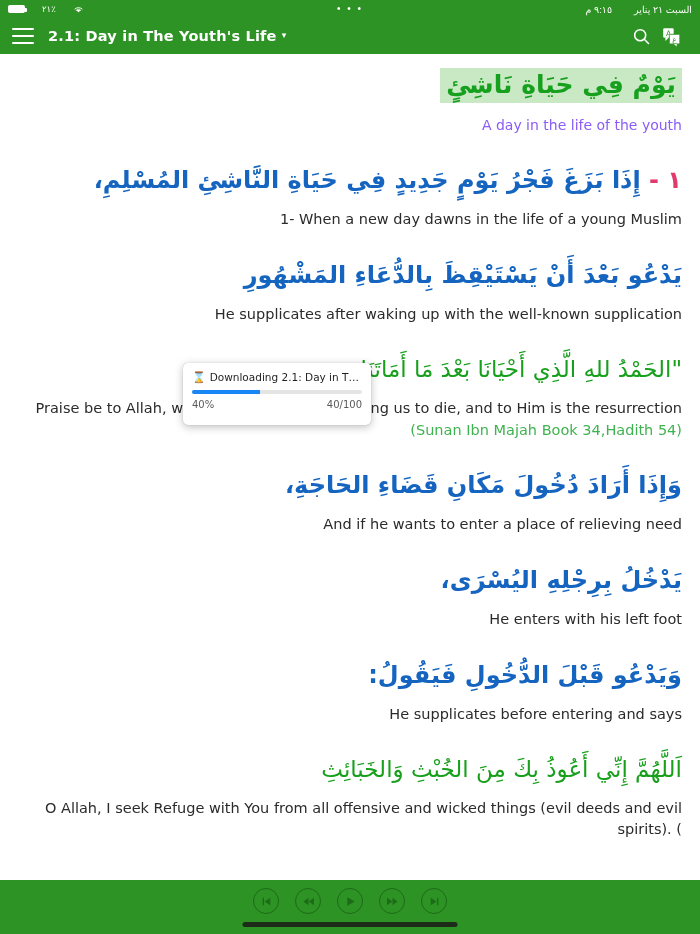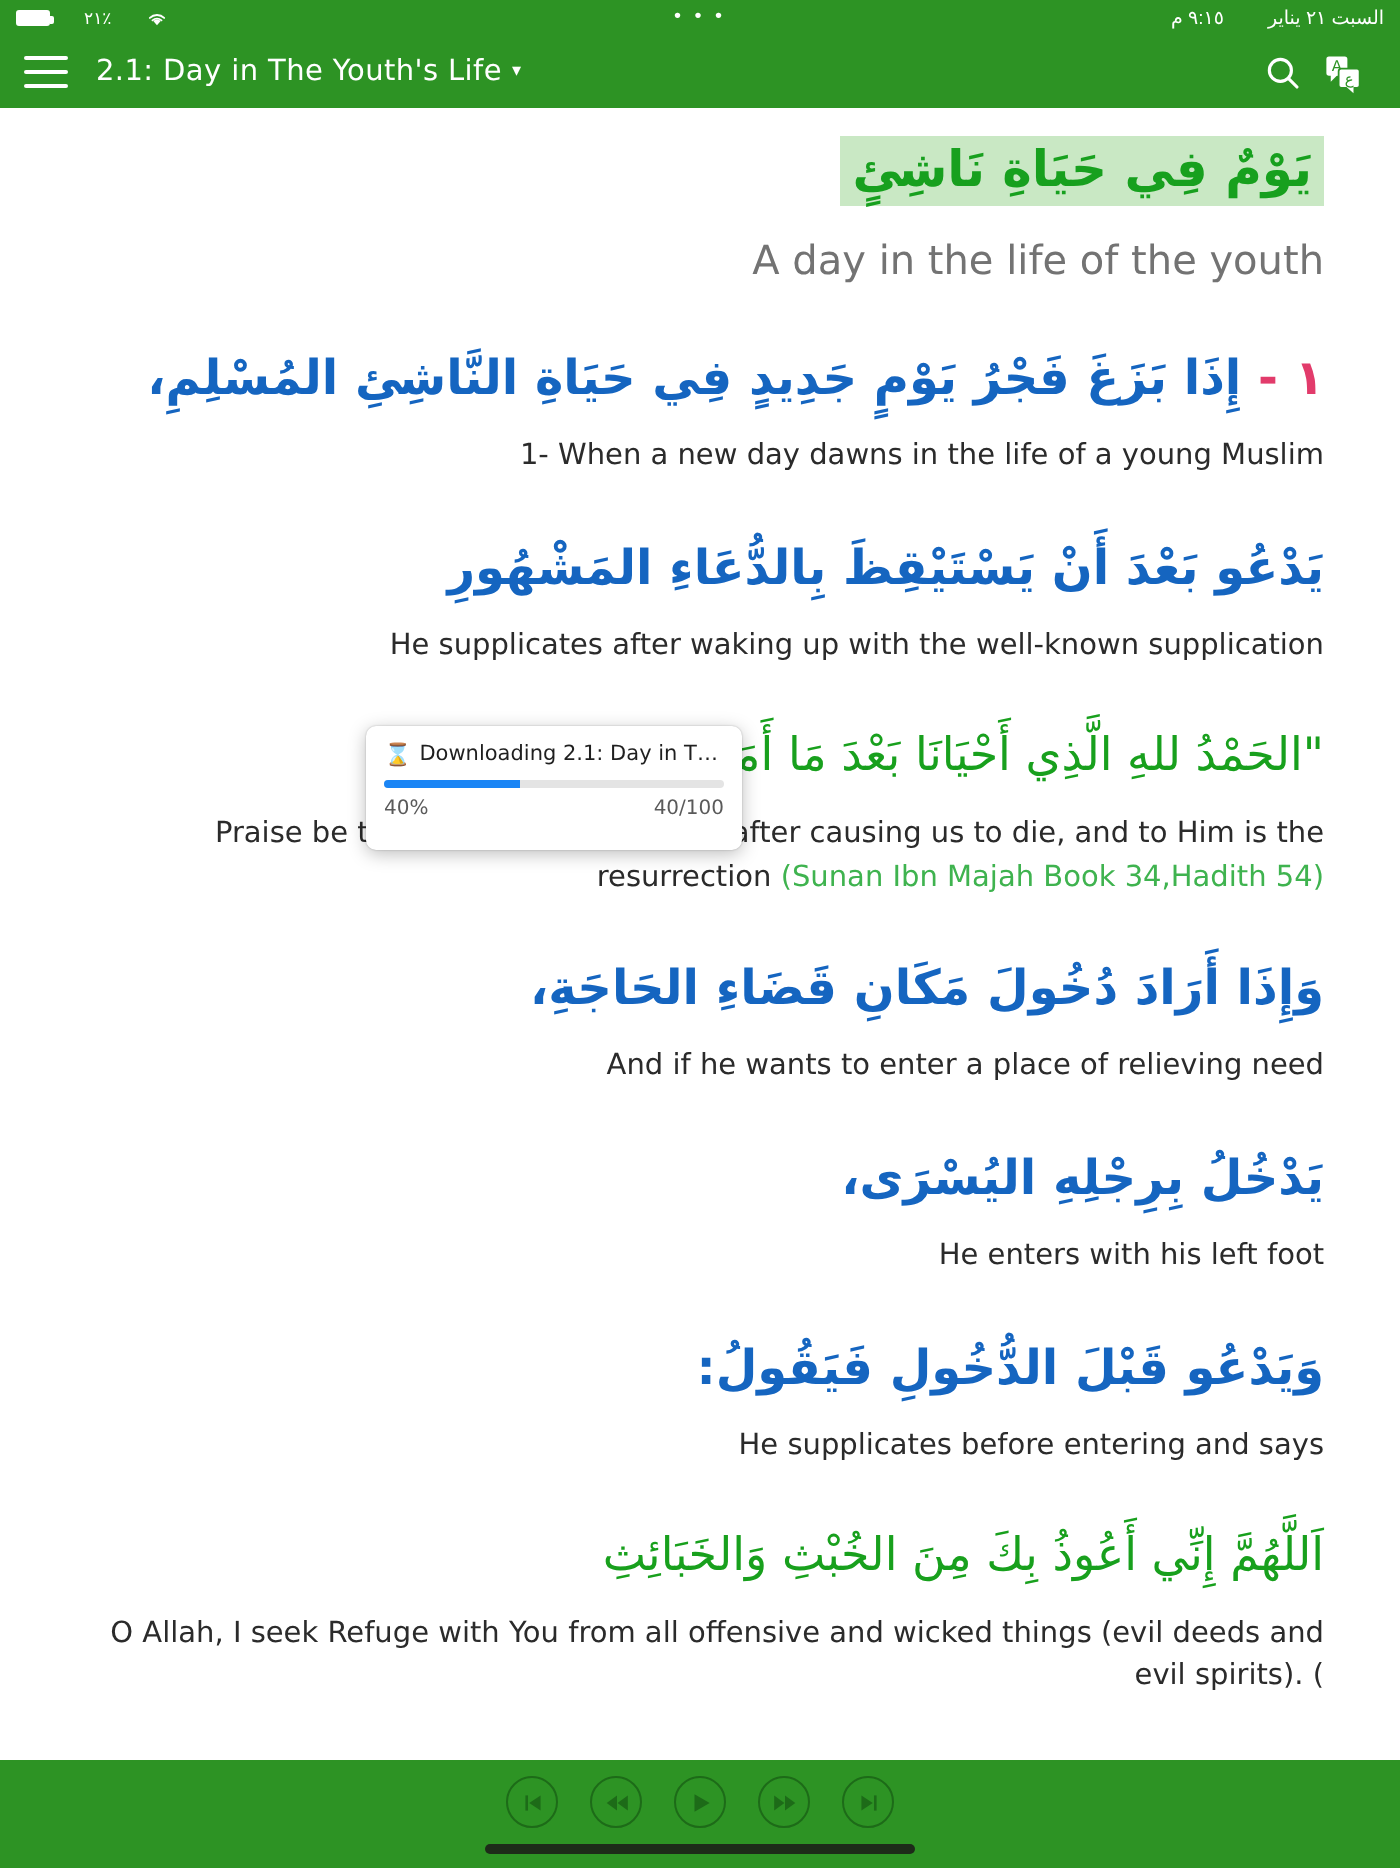--- a/index.html
+++ b/index.html
@@ -84,40 +84,41 @@
   }
   .hamburger span { display:block; height: 2px; background: #ffffff; border-radius: 1px; }
 
   .appbar-title {
     margin-left: 14px;
     color: #ffffff;
     font-size: 14.5px;
     font-family: "DejaVu Sans", sans-serif;
     letter-spacing: 0.2px;
     white-space: nowrap;
+    font-weight: bold;
   }
   .caret {
     color: #ffffff;
     font-size: 9px;
     margin-left: 5px;
     position: relative;
     top: -1px;
   }
   .appbar-spacer { flex: 1; }
   .appbar-icon { width: 30px; height: 30px; display:flex; align-items:center; justify-content:center; cursor:pointer; }
 
   
   .content {
     position: absolute;
     top: 54px; left: 0;
     width: 700px;
     height: 826px;
     background: #ffffff;
     overflow: hidden;
-    padding: 0 38px;
+    padding: 0 18px;
   }
 
   .spacer-top { height: 14px; }
 
   .ar {
     direction: rtl;
     text-align: right;
     font-family: "DejaVu Sans", sans-serif;
     line-height: 1.55;
   }
@@ -135,22 +136,22 @@
     font-weight: bold;
     color: #17a01e;
     background: #c9e8c4;
     display: inline-block;
     padding: 1px 6px 3px 6px;
     line-height: 1.25;
   }
   .title-row { text-align: right; }
   .title-en {
     margin-top: 12px;
-    font-size: 20px;
-    color: #737373;
+    font-size: 14px;
+    color: #8b5cf6;
     text-align: right;
   }
 
   .blk { margin-top: 26px; }
 
   .ar-blue {
     font-size: 24px;
     color: #1565c0;
     font-weight: 700;
   }

